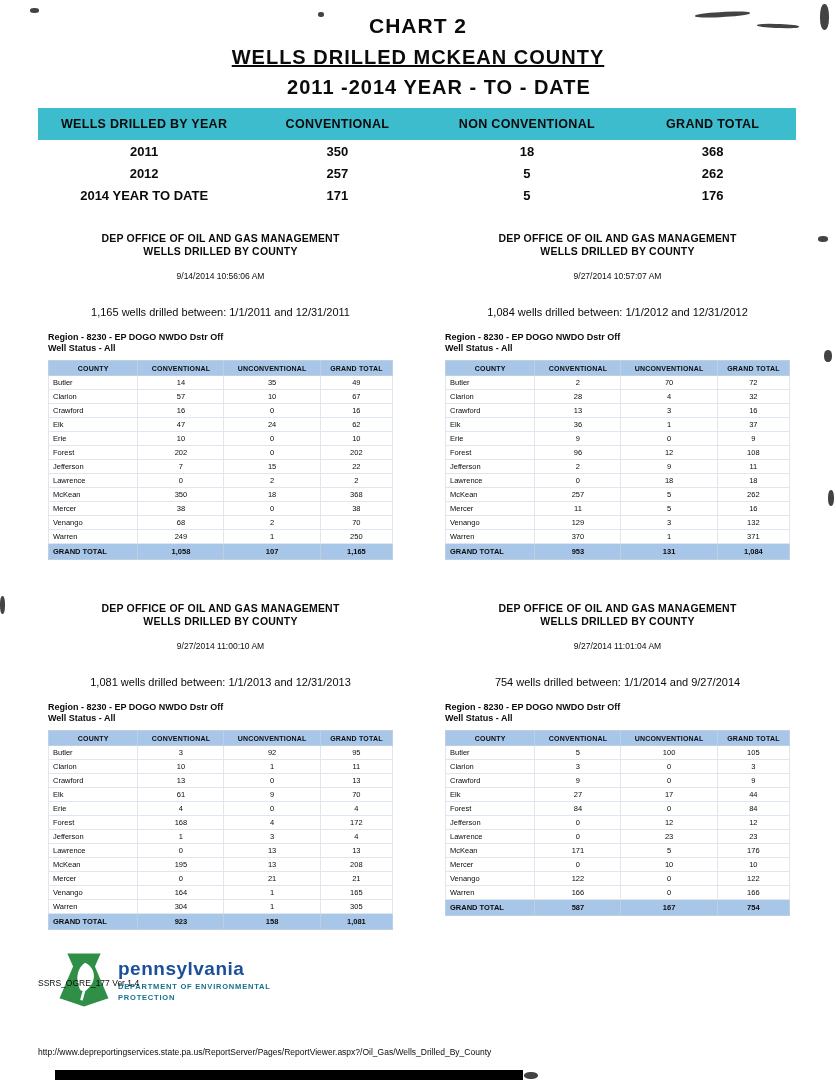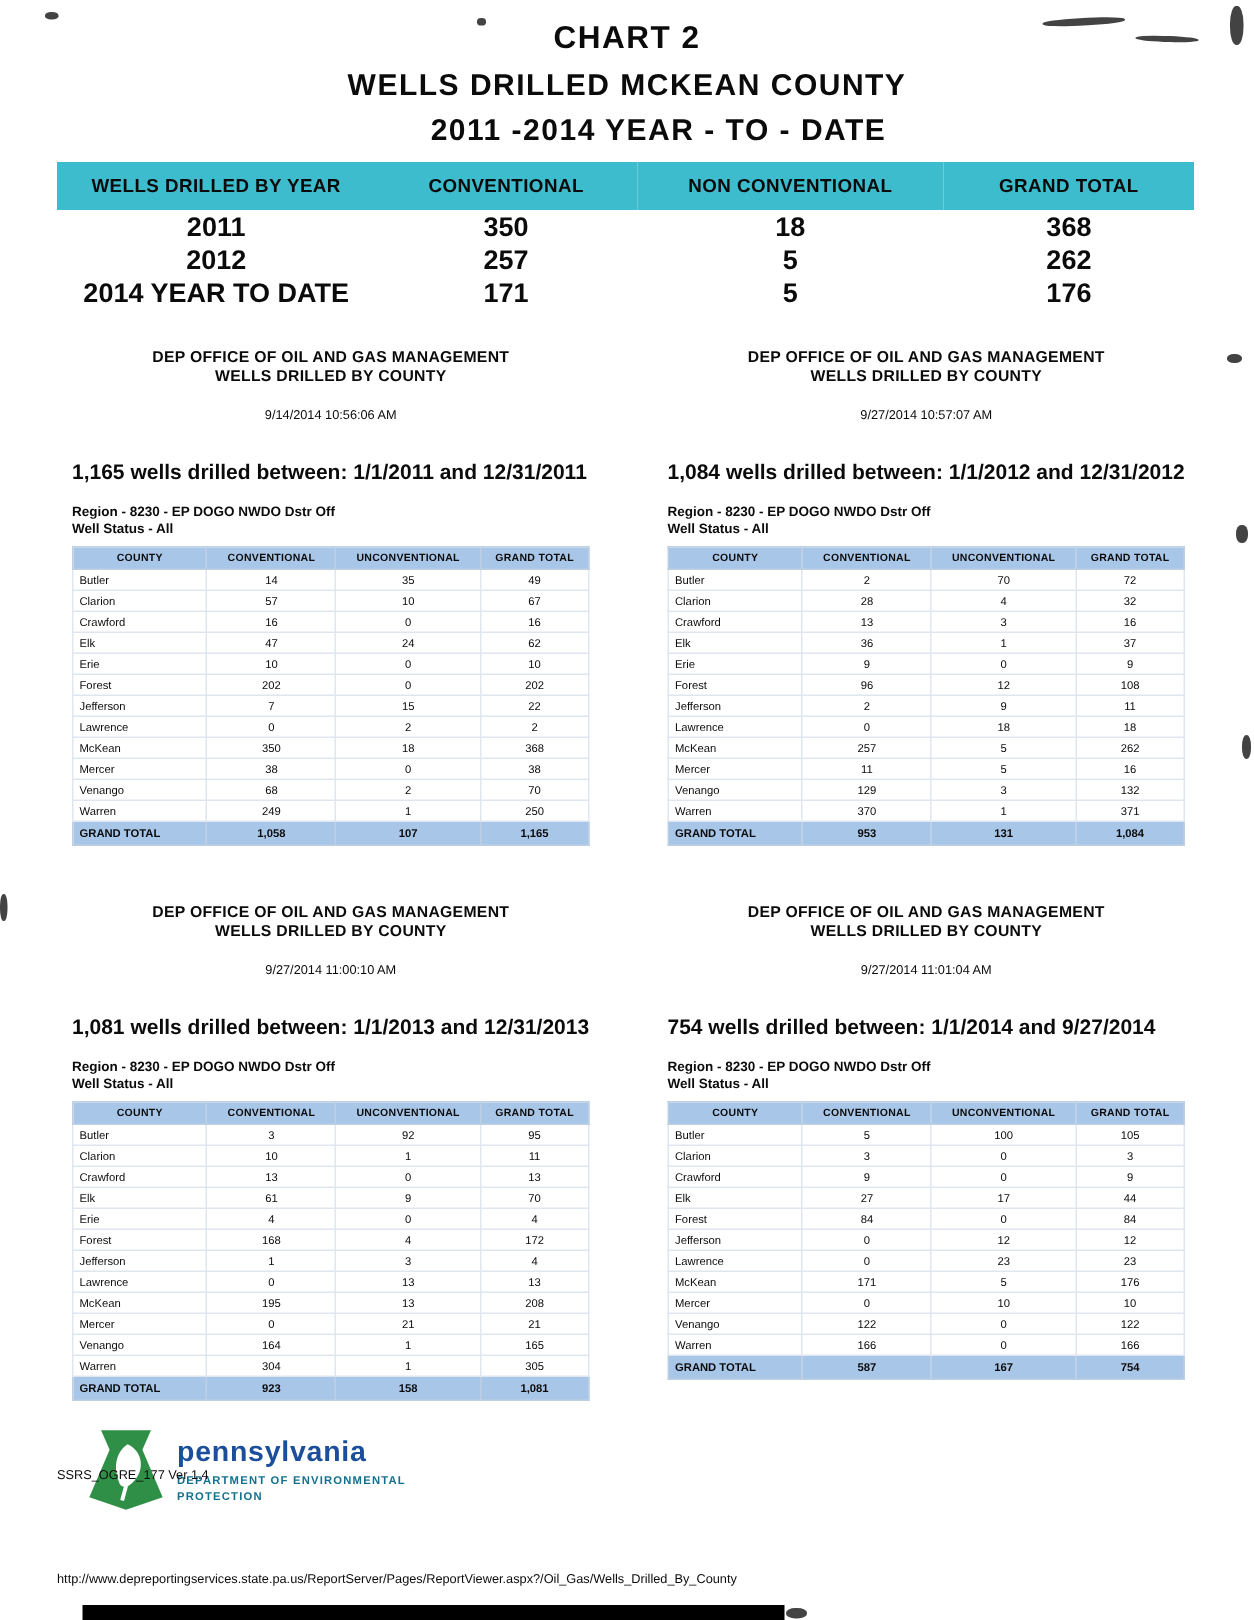--- a/index.html
+++ b/index.html
@@ -6,46 +6,46 @@
   html,body { margin:0; padding:0; background:#9a9a9a; }
   .page {
     position:relative; width:836px; height:1080px; margin:0 auto;
     background:#ffffff; font-family:"Liberation Sans", sans-serif; color:#0b0b0b;
     overflow:hidden;
   }
 
   
   .title-block { position:absolute; top:14px; left:0; right:0; text-align:center; font-weight:bold; }
   .title-block .t1 { font-size:21px; letter-spacing:1px; }
-  .title-block .t2 { font-size:20px; margin-top:8px; letter-spacing:1px; }
+  .title-block .t2 { font-size:20px; margin-top:8px; letter-spacing:1px;text-decoration:underline; }
   .title-block .t3 { font-size:20px; margin-top:7px; letter-spacing:1px;padding-left:42px; }
 
   
   .summary-table {
     position:absolute; left:38px; top:108px; width:758px;
     border-collapse:collapse; table-layout:fixed; font-weight:bold;
   }
   .summary-table th {
     background:#3dbccd; color:#0a0a0a; font-size:12.5px; height:32px;
     text-align:center; padding:0; letter-spacing:0.3px;
   }
-  .summary-table td { font-size:18px; height:22px; text-align:center; padding:0; }
+  .summary-table td { font-size:13px; height:22px; text-align:center; padding:0; }
   .summary-table col.c1 { width:28%; } .summary-table col.c2 { width:23%; }
   .summary-table col.c3 { width:27%; } .summary-table col.c4 { width:22%; }
 
   
   .report { position:absolute; width:345px; }
   .r1 { left:48px;  top:232px; }
   .r2 { left:445px; top:232px; }
   .r3 { left:48px;  top:602px; }
   .r4 { left:445px; top:602px; }
 
   .rpt-head { text-align:center; font-weight:bold; font-size:10.5px; line-height:13px; letter-spacing:0.2px; }
   .rpt-time { text-align:center; font-size:8.5px; margin-top:13px; }
-  .rpt-wells { font-size:14px; font-weight:bold; margin-top:25px; }
+  .rpt-wells { font-size:11px; font-weight:normal; margin-top:25px;text-align:center; }
   .rpt-meta { font-size:9px; font-weight:bold; margin-top:14px; line-height:11px; }
 
   .county-table {
     border-collapse:collapse; table-layout:fixed; width:345px; margin-top:6px;
   }
   .county-table col.c1 { width:26%; } .county-table col.c2 { width:25%; }
   .county-table col.c3 { width:28%; } .county-table col.c4 { width:21%; }
   .county-table th {
     background:#a8c6e8; font-size:7px; font-weight:bold; height:15px;
     border:1px solid #bfcfe2; text-align:center; padding:0 2px; letter-spacing:0.2px;

